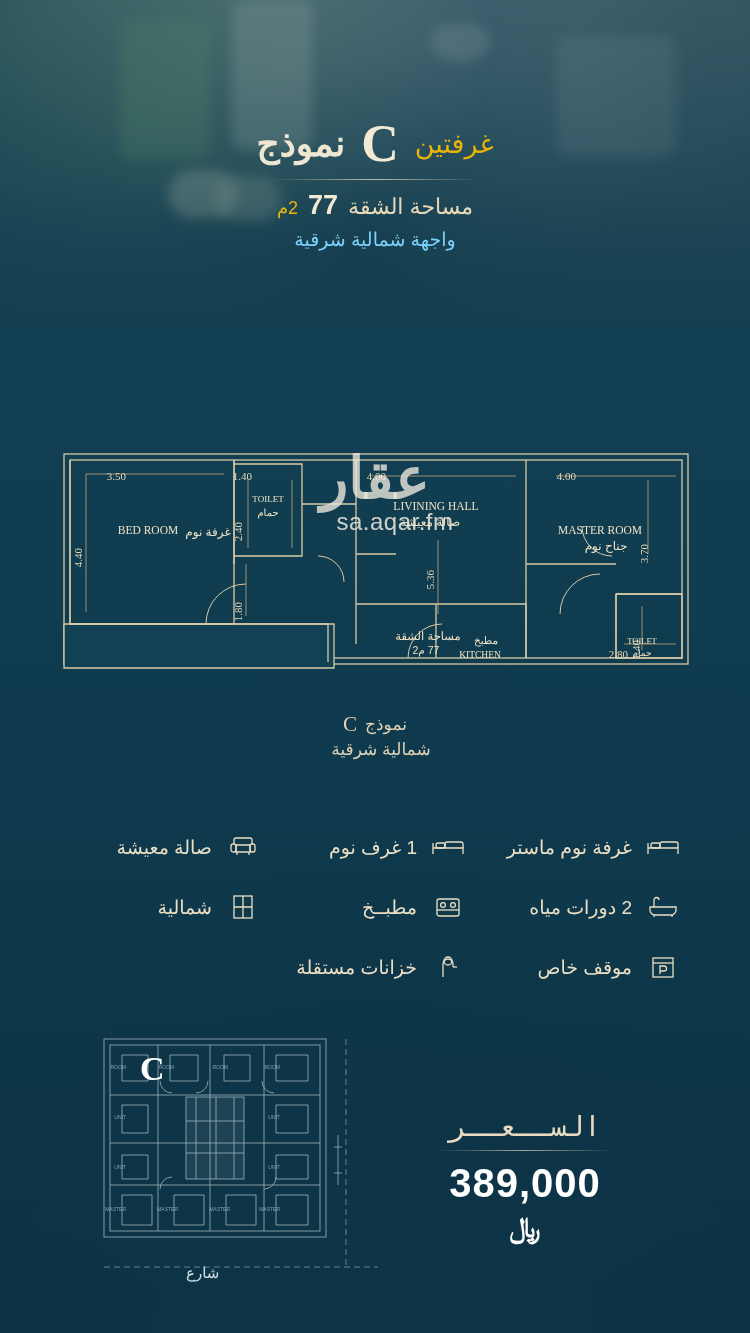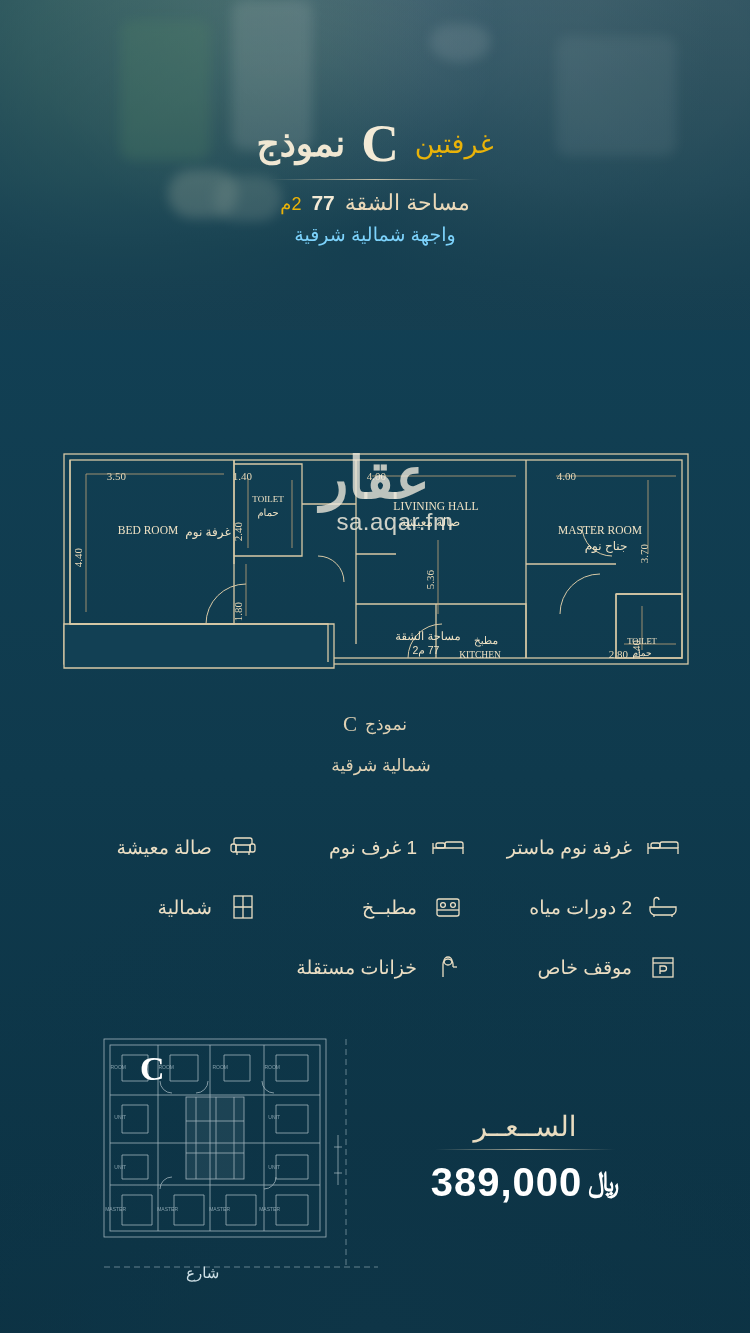--- a/index.html
+++ b/index.html
@@ -49,39 +49,39 @@
   }
   .rooms-word{font-size:27px;color:#eab308;font-weight:400;}
   .rule{
     width:210px;height:1px;background:linear-gradient(90deg,rgba(220,205,175,0),rgba(220,205,175,.85),rgba(220,205,175,0));
     margin:9px auto 10px auto;
   }
   .area-line{
     display:flex;align-items:baseline;justify-content:center;gap:10px;direction:rtl;
     font-size:22px;color:#ead9b9;
   }
-  .area-num{font-size:21px;font-weight:700;color:#f3ead6;}
+  .area-num{font-size:27px;font-weight:700;color:#f3ead6;}
   .area-unit{font-size:18px;color:#eab308;}
   .facade{margin-top:7px;font-size:19px;color:#7dd3fc;}
   
   .watermark{
     position:absolute;left:0;top:444px;width:750px;text-align:center;z-index:5;
     pointer-events:none;
   }
   .wm-ar{font-size:58px;font-weight:700;color:rgba(240,235,220,.78);letter-spacing:2px;}
   .wm-url{font-size:24px;color:rgba(240,235,220,.85);margin-top:-4px;letter-spacing:.5px;direction:ltr;padding-left:40px;}
   
   .plan-wrap{position:absolute;left:56px;top:444px;width:640px;height:300px;}
   .plan-svg{display:block;}
   .plan-caption{
     position:absolute;left:0;top:712px;width:750px;text-align:center;color:#e0d2b4;
   }
   .cap-row{display:flex;align-items:center;justify-content:center;gap:8px;direction:rtl;font-size:17px;}
   .cap-letter{font-family:"Liberation Serif",serif;font-size:21px;}
-  .cap-sub{font-size:17px;margin-top:18px;padding-left:12px;}
+  .cap-sub{font-size:17px;margin-top:2px;padding-left:12px;}
   
   .features{position:absolute;left:80px;top:830px;width:600px;}
   .f-row{display:flex;justify-content:flex-start;align-items:center;margin-bottom:26px;}
   .f-item{display:flex;align-items:center;gap:14px;direction:rtl;}
   .f-item.w1{width:215px;}
   .f-item.w2{width:205px;}
   .f-item.w3{width:180px;}
   .f-label{font-size:19px;color:#ecdfc4;letter-spacing:1px;white-space:nowrap;}
   .f-icon{width:34px;height:34px;flex:0 0 34px;display:flex;align-items:center;justify-content:center;color:#ecdfc4;}
   
@@ -89,29 +89,29 @@
   .site-letter{
     position:absolute;left:140px;top:1050px;font-family:"Liberation Serif",serif;
     font-size:34px;color:#ffffff;font-weight:700;z-index:4;
   }
   .street-label{
     position:absolute;left:186px;top:1248px;font-size:15px;color:#cfe0e6;margin-top:16px;
   }
   
   .price-box{position:absolute;right:80px;top:1110px;text-align:left;direction:rtl;width:290px;}
   .price-title{
-    font-size:28px;color:#e9dcc0;letter-spacing:7px;text-align:center;font-weight:500;
+    font-size:28px;color:#e9dcc0;letter-spacing:7px;text-align:center;font-weight:500;font-family:Liberation Mono, monospace;
   }
   .price-rule{
     width:180px;height:1px;background:linear-gradient(90deg,rgba(220,205,175,0),rgba(220,205,175,.75),rgba(220,205,175,0));
     margin:6px auto 10px auto;
   }
   .price-value{
     display:flex;align-items:center;justify-content:center;gap:6px;direction:ltr;
-    font-size:40px;font-weight:700;color:#ffffff;letter-spacing:1px;
+    font-size:40px;font-weight:700;color:#ffffff;letter-spacing:1px;flex-direction:column;
   }
   .riyal{font-size:28px;}
   .plan-txt{font-family:"Liberation Serif",serif;}
 </style>
 </head>
 <body>
 
 <div class="bg-photo"></div>
 <div class="bg-blobs">
   <div class="blob" style="left:120px;top:20px;width:90px;height:140px;background:rgba(80,130,100,.55);"></div>

